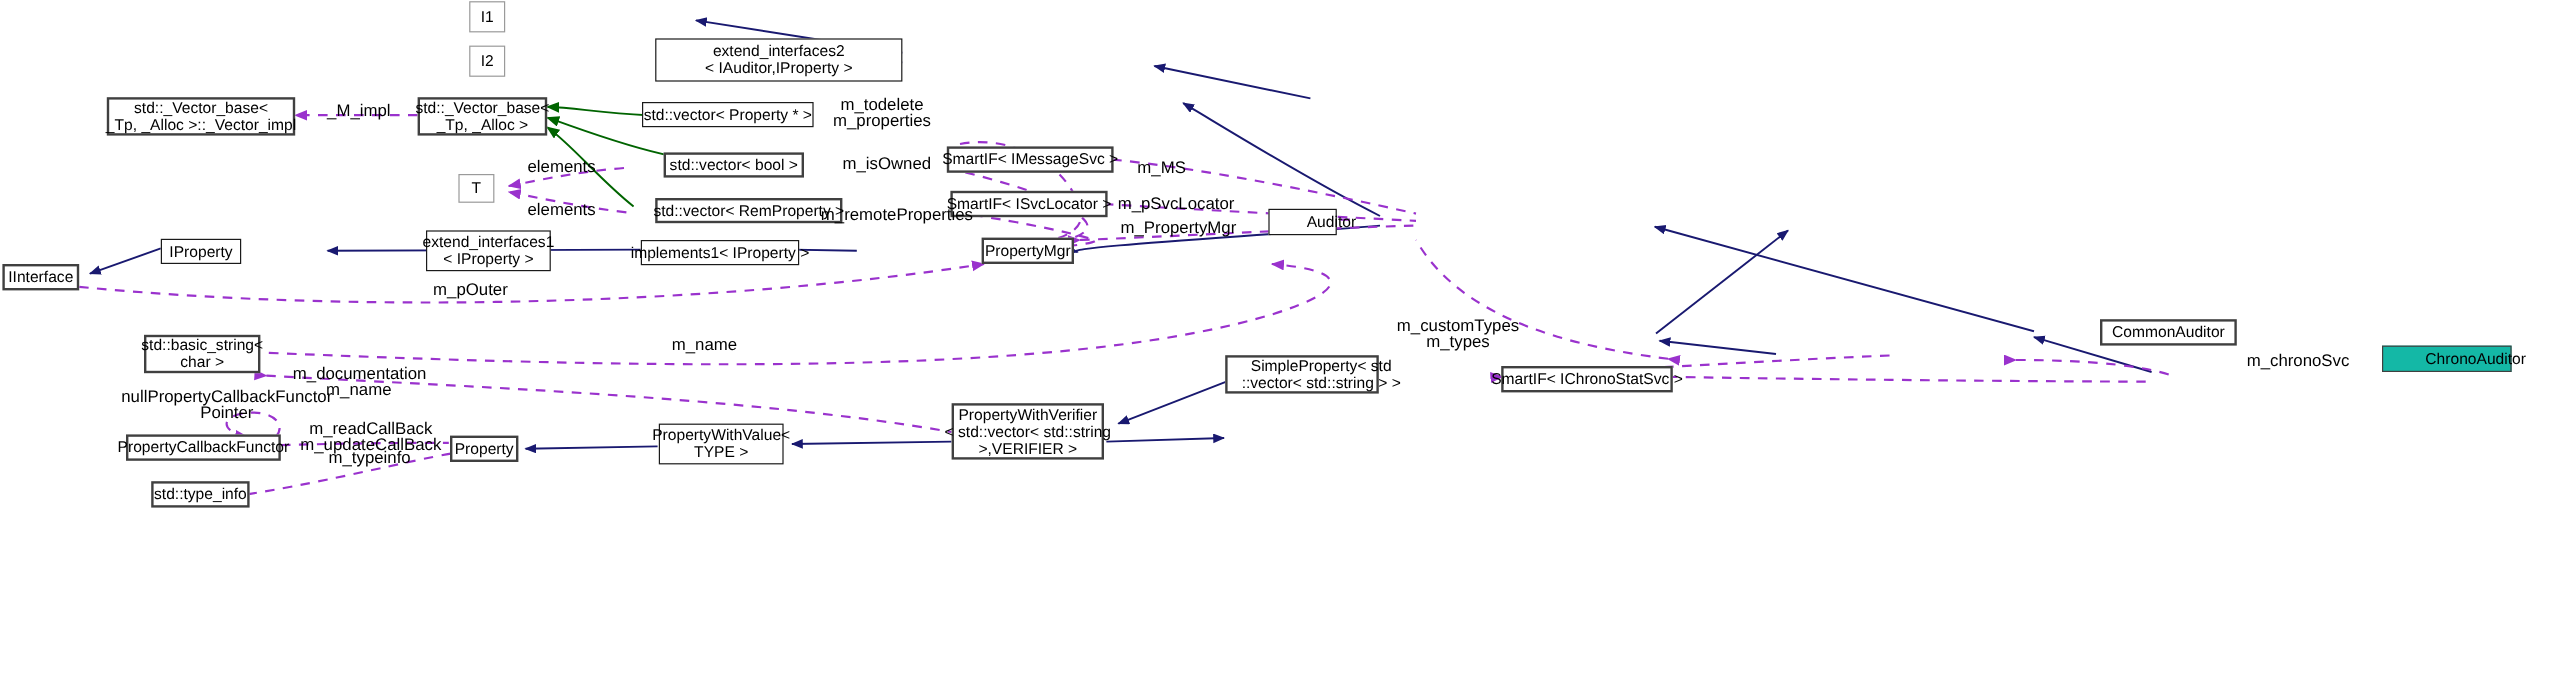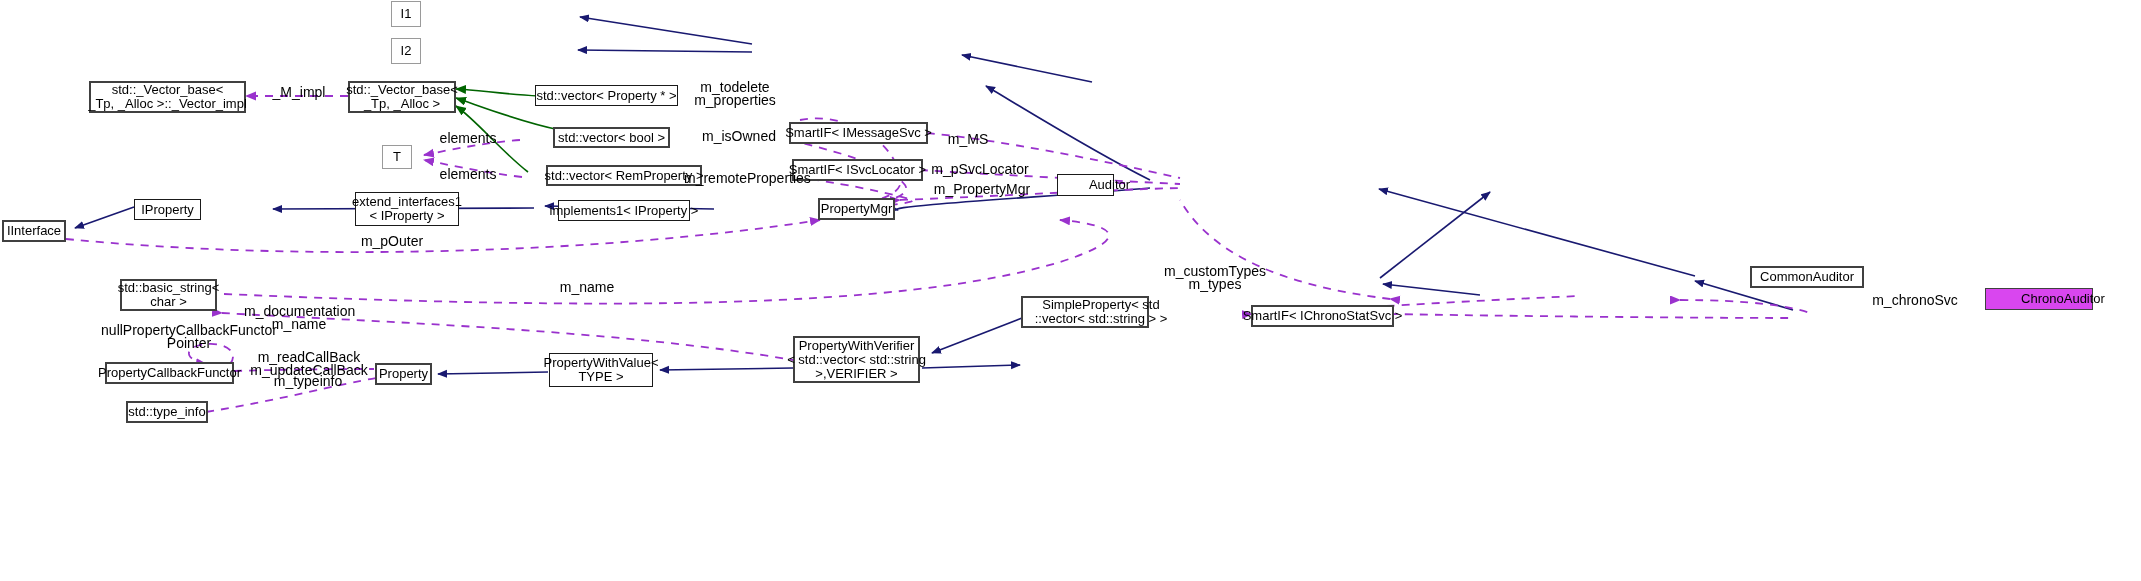--- a/index.html
+++ b/index.html
@@ -29,21 +29,21 @@
     border:1px solid #1a1a1a;
     color:#000000;
     font-size:13px;
     line-height:14px;
     white-space:pre;
     letter-spacing:0px;
     z-index:3;
   }
   .node.thick{ border:2px solid #404040; }
   .node.grey-border{ border:1px solid #9a9a9a; }
-  .node.current{ background:#d946ef; border:1px solid #404040;padding-left:48px; }
+  .node.current{ background:#14b8a6; border:1px solid #404040;padding-left:48px; }
   .elabel{
     position:absolute;
     font-size:14px;
     line-height:13px;
     color:#000000;
     white-space:pre;
     text-align:center;
     z-index:4;
   }
 </style>
@@ -111,20 +111,22 @@
       <path d="M234,371 C300,369 360,369 374,369" marker-start="url(#arrUsage)"></path>
       <path d="M230,364 C240,352 224,340 200,345 C180,350 190,362 206,364" marker-end="url(#arrUsage)"></path>
       <path d="M206,412 C280,400 340,384 376,378" marker-start="url(#arrUsage)"></path>
     </g>
   </svg>
 
   <div class="node grey-border" style="left:391px;top:1px;width:30px;height:26px;"><span>I1</span></div>
 
   <div class="node grey-border" style="left:391px;top:38px;width:30px;height:26px;"><span>I2</span></div>
 
+  <div class="node" style="left:546px;top:32px;width:206px;height:36px;"><span>extend_interfaces2
+&lt; IAuditor,IProperty &gt;</span></div>
 
 
   <div class="node thick" style="left:89px;top:81px;width:157px;height:32px;"><span>std::_Vector_base&lt;
 _Tp, _Alloc &gt;::_Vector_impl</span></div>
 
   <div class="node thick" style="left:348px;top:81px;width:108px;height:32px;"><span>std::_Vector_base&lt;
 _Tp, _Alloc &gt;</span></div>
 
   <div class="node" style="left:535px;top:85px;width:143px;height:21px;"><span>std::vector&lt; Property * &gt;</span></div>
 
@@ -138,21 +140,21 @@
 
   <div class="node thick" style="left:792px;top:159px;width:131px;height:22px;"><span>SmartIF&lt; ISvcLocator &gt;</span></div>
 
   <div class="node" style="left:1057px;top:174px;width:57px;height:22px;padding-left:48px;"><span>Auditor</span></div>
 
   <div class="node" style="left:134px;top:199px;width:67px;height:21px;"><span>IProperty</span></div>
 
   <div class="node" style="left:355px;top:192px;width:104px;height:34px;"><span>extend_interfaces1
 &lt; IProperty &gt;</span></div>
 
-  <div class="node" style="left:534px;top:200px;width:132px;height:21px;margin-left:24px;"><span>implements1&lt; IProperty &gt;</span></div>
+  <div class="node" style="left:534px;top:200px;width:132px;height:21px;"><span>implements1&lt; IProperty &gt;</span></div>
 
   <div class="node thick" style="left:818px;top:198px;width:77px;height:22px;"><span>PropertyMgr</span></div>
 
   <div class="node thick" style="left:2px;top:220px;width:64px;height:22px;"><span>IInterface</span></div>
 
   <div class="node thick" style="left:120px;top:279px;width:97px;height:32px;"><span>std::basic_string&lt;
 char &gt;</span></div>
 
   <div class="node thick" style="left:1750px;top:266px;width:114px;height:22px;"><span>CommonAuditor</span></div>
 

